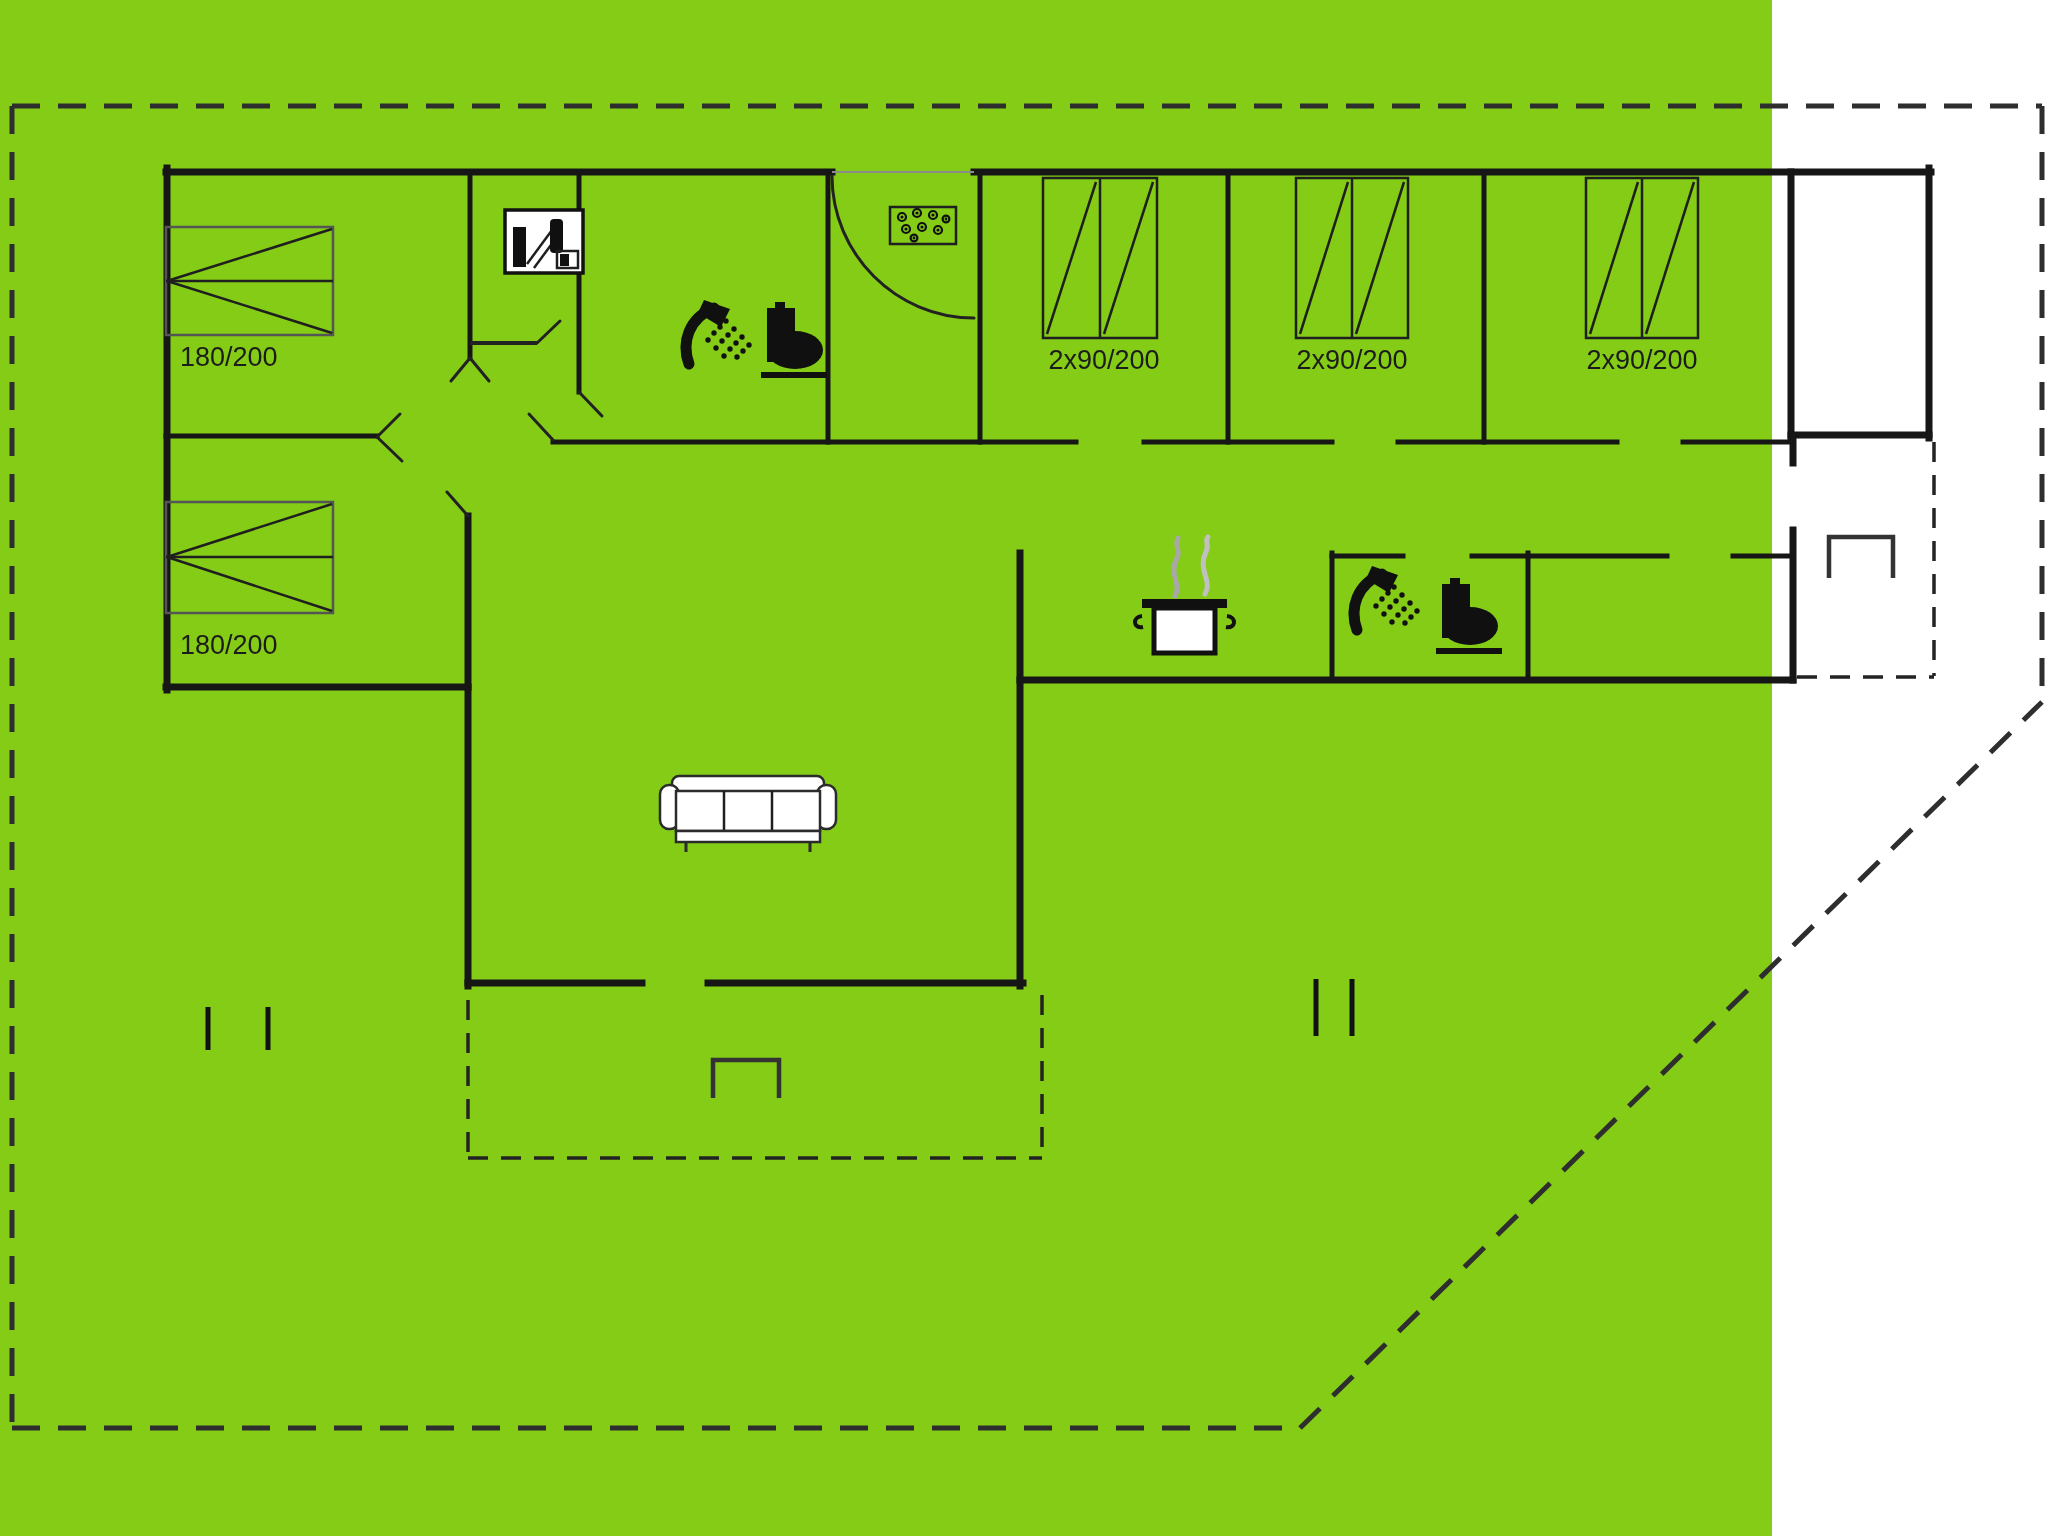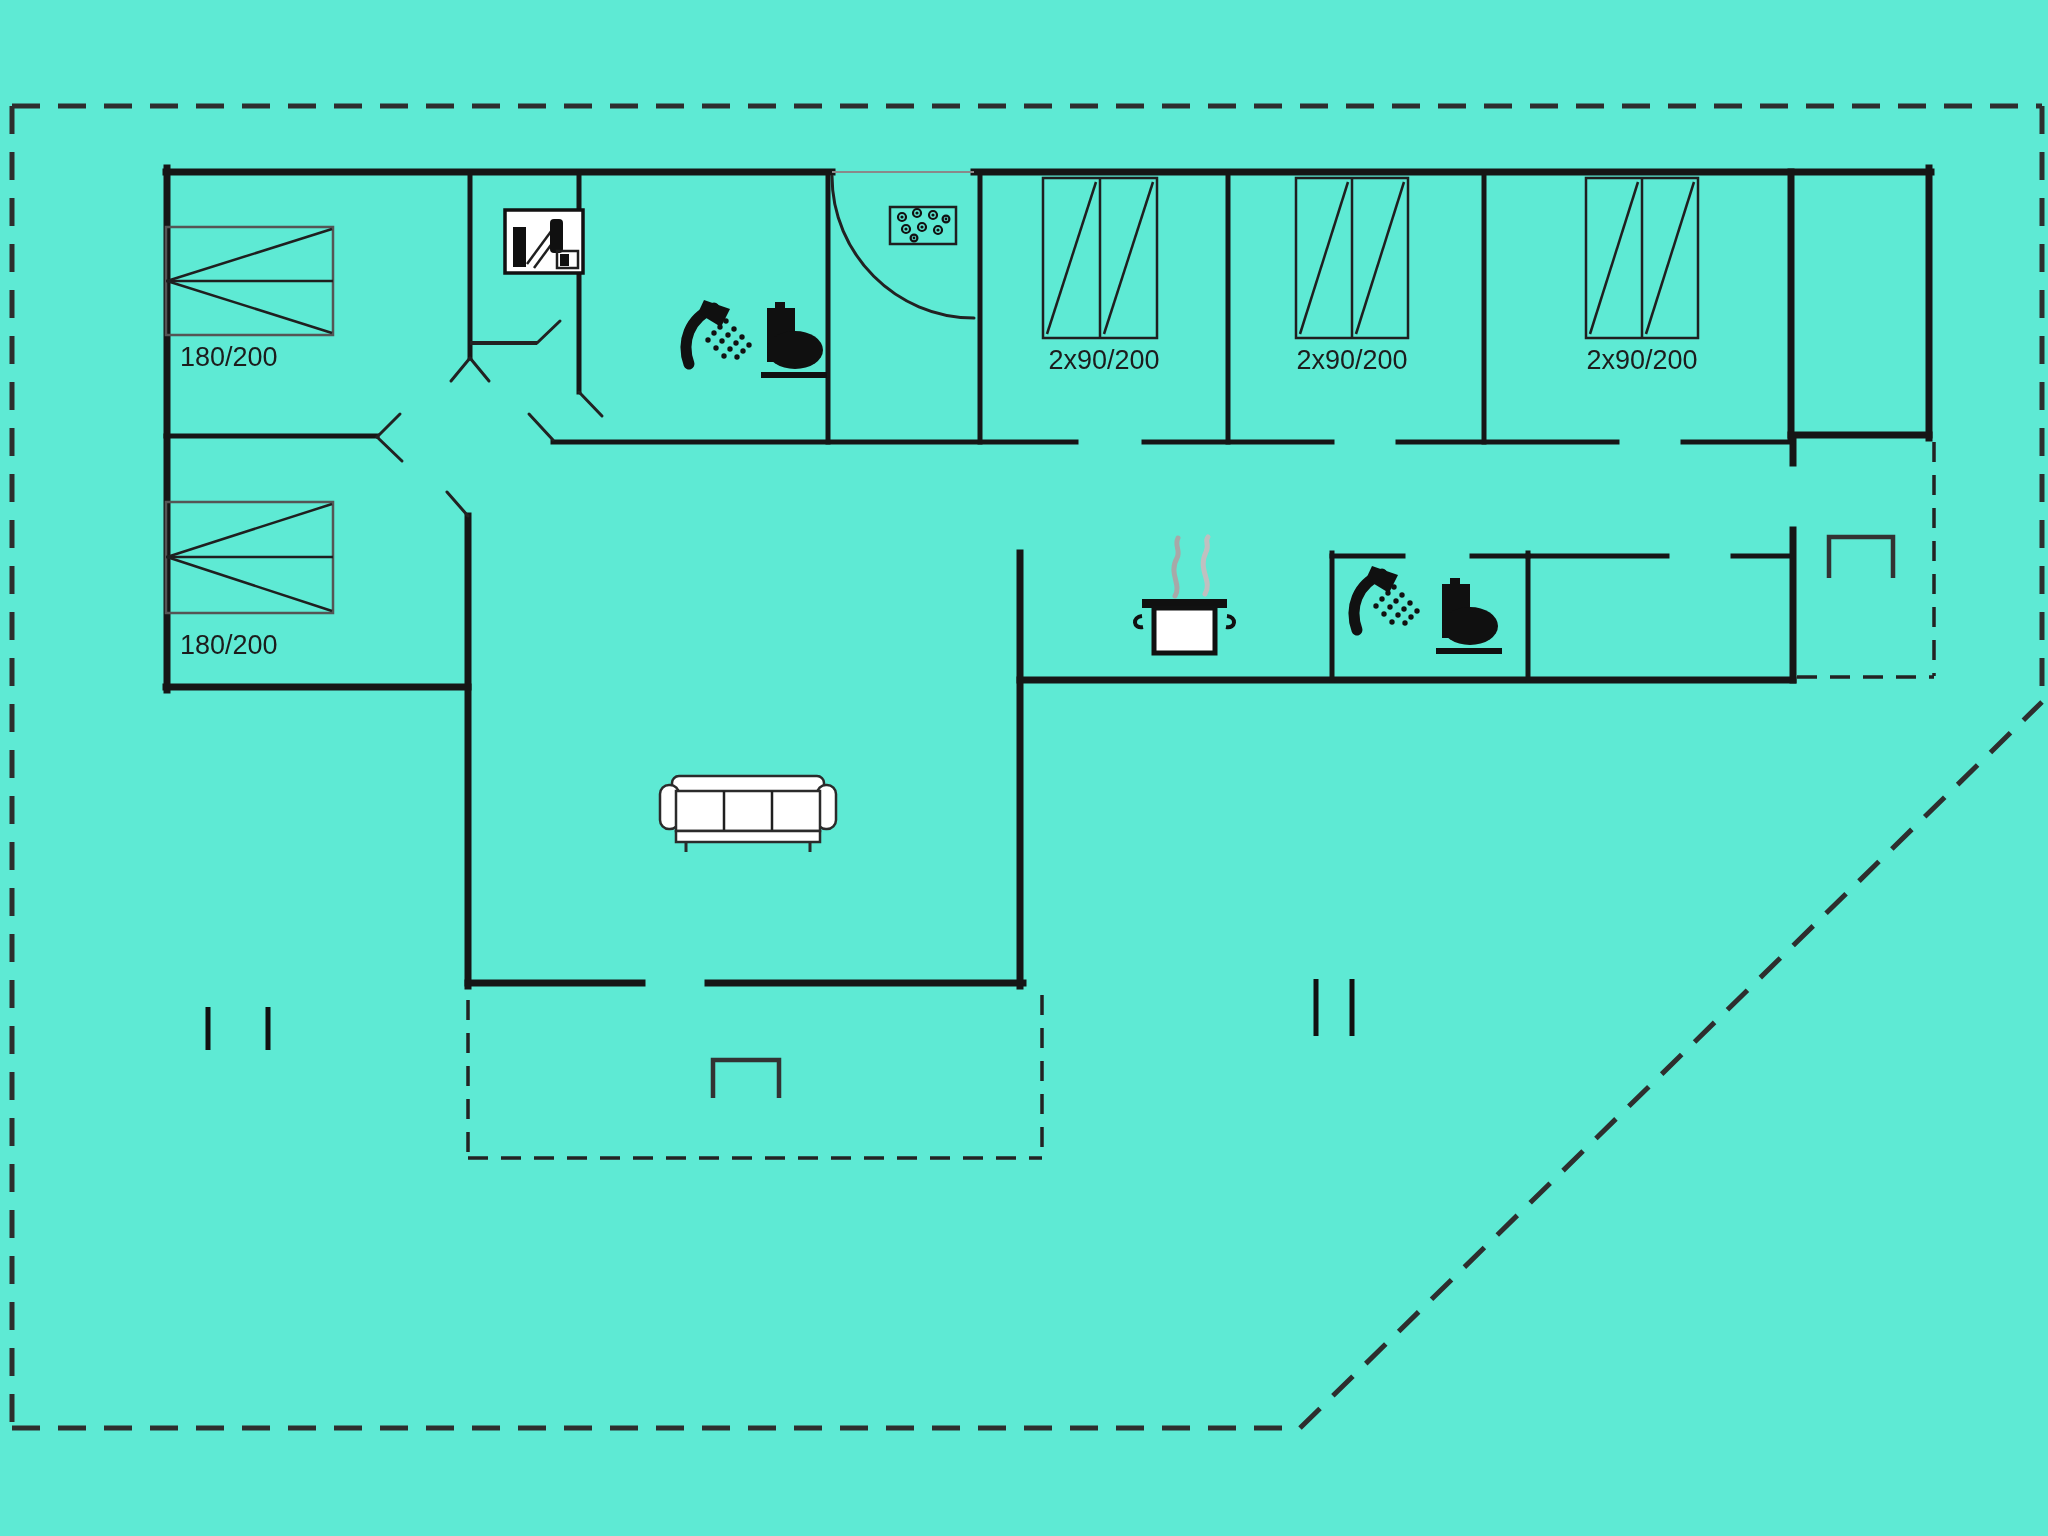--- a/index.html
+++ b/index.html
@@ -1,16 +1,16 @@
 <!DOCTYPE html>
 <html><head>
 <meta charset="utf-8">
 <style>
   html,body{margin:0;padding:0;background:#ffffff;}
-  .page{width:2048px;height:1536px;position:relative;background:#5eead4;
+  .page{width:1772px;height:1536px;position:relative;background:#84cc16;
         font-family:"Liberation Sans", sans-serif;}
   svg{display:block;}
   .wall-ext{stroke:#161616;stroke-width:7;fill:none;stroke-linecap:square;}
   .wall-int{stroke:#161616;stroke-width:5;fill:none;stroke-linecap:square;}
   .sill{stroke:#8a8a8a;stroke-width:2;fill:none;}
   .door{stroke:#222222;stroke-width:3;fill:none;stroke-linecap:round;}
   .door-stub{stroke:#222222;stroke-width:4;fill:none;}
   .furn{stroke:#1f1f1f;stroke-width:2.5;fill:none;}
   .furn-soft{stroke:#555555;stroke-width:2.5;fill:none;}
   .furn-fill{fill:#101010;stroke:none;}

